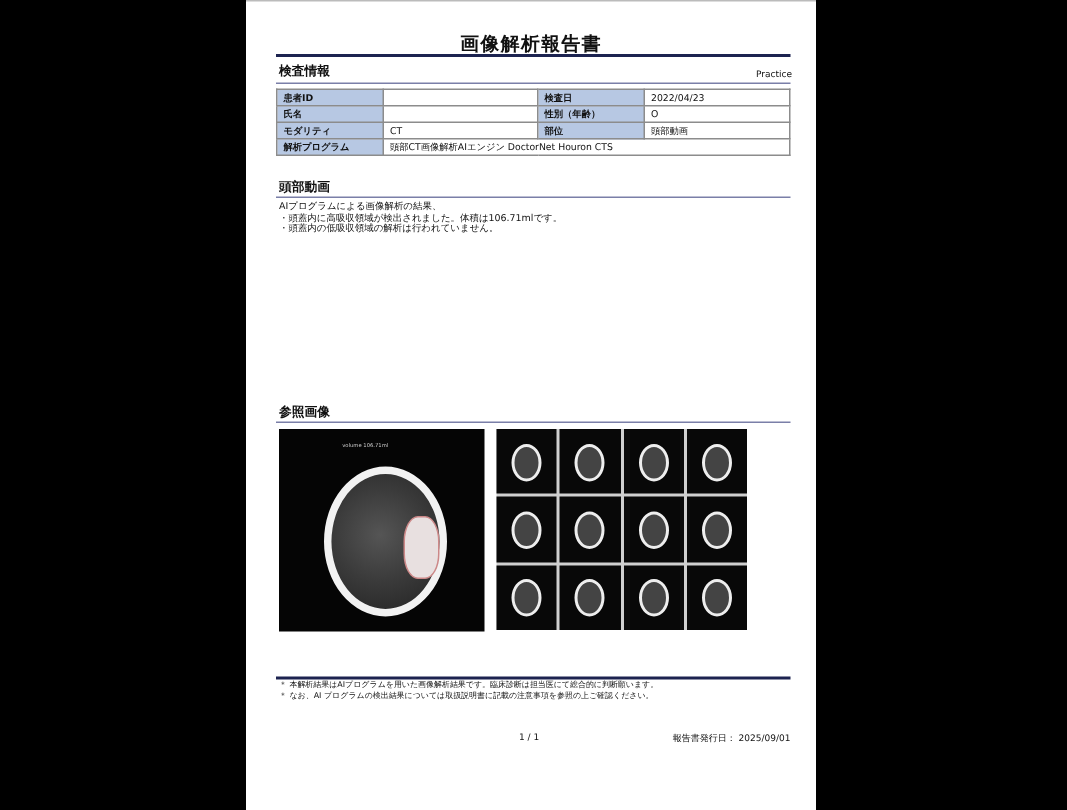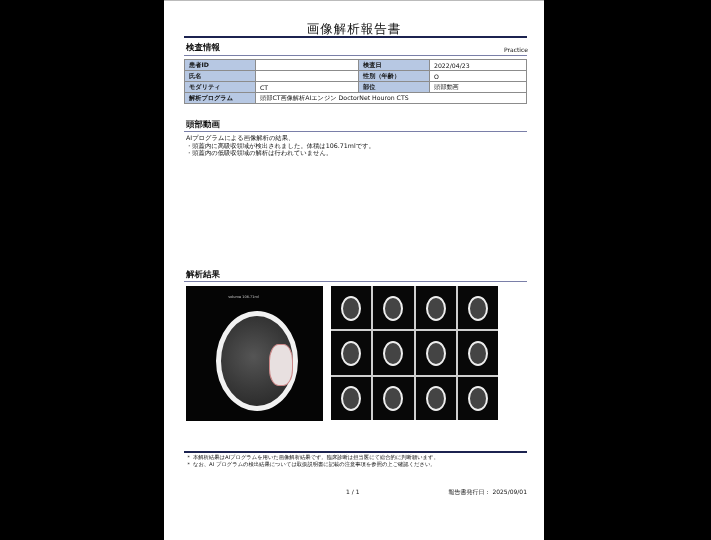--- a/index.html
+++ b/index.html
@@ -1,21 +1,21 @@
 <!DOCTYPE html>
 <html><head>
 <meta charset="utf-8">
 <style>
   html, body { margin:0; padding:0; }
   body { width:711px; height:540px; background:#000; position:relative; overflow:hidden;
          font-family:"DejaVu Sans", sans-serif; color:#111; }
   .page { position:absolute; left:164px; top:0; width:380px; height:540px; background:#fff;
           border-top:1px solid #bbb; }
   .title { position:absolute; left:0; width:380px; top:20px; text-align:center;
-           font-size:12.5px; font-weight:normal; letter-spacing:1px; }
+           font-size:12.5px; font-weight:bold; letter-spacing:1px; }
   .title-rule { position:absolute; left:20px; width:343px; top:35px; height:2px; background:#1c2350; }
   .sec-head { position:absolute; left:22px; font-size:8.5px; font-weight:bold;text-align:center; }
   .sec-rule { position:absolute; left:20px; width:343px; height:1px; background:#7a7fa8; }
   .practice { position:absolute; right:16px; top:45px; font-size:6px; }
   table.info { position:absolute; left:20px; top:58px; width:343px; border-collapse:collapse;
                font-size:6.2px; }
   table.info td { border:1px solid #8c8c8c; height:10px; padding:0 4px; }
   table.info td.lab { background:#b7c8e3; font-weight:bold; width:62px; }
   table.info td.val { width:94px; }
   .result { position:absolute; left:22px; top:133px; font-size:6.3px; line-height:7.5px; }
@@ -74,21 +74,21 @@
     </table>
 
   <div class="sec-head" style="top:118px">頭部動画</div>
   <div class="sec-rule" style="top:130px"></div>
   <div class="result">
     <div>AIプログラムによる画像解析の結果、</div>
     <div>・頭蓋内に高吸収領域が検出されました。体積は106.71mlです。</div>
     <div>・頭蓋内の低吸収領域の解析は行われていません。</div>
   </div>
 
-  <div class="sec-head" style="top:268px">解析結果</div>
+  <div class="sec-head" style="top:268px">参照画像</div>
   <div class="sec-rule" style="top:280px"></div>
 
   <div class="ref-main">
     <div class="vol-label">volume 106.71ml</div>
     <div class="brain-main">
       <div class="lesion"></div>
     </div>
   </div>
 
   <div class="ref-grid">

